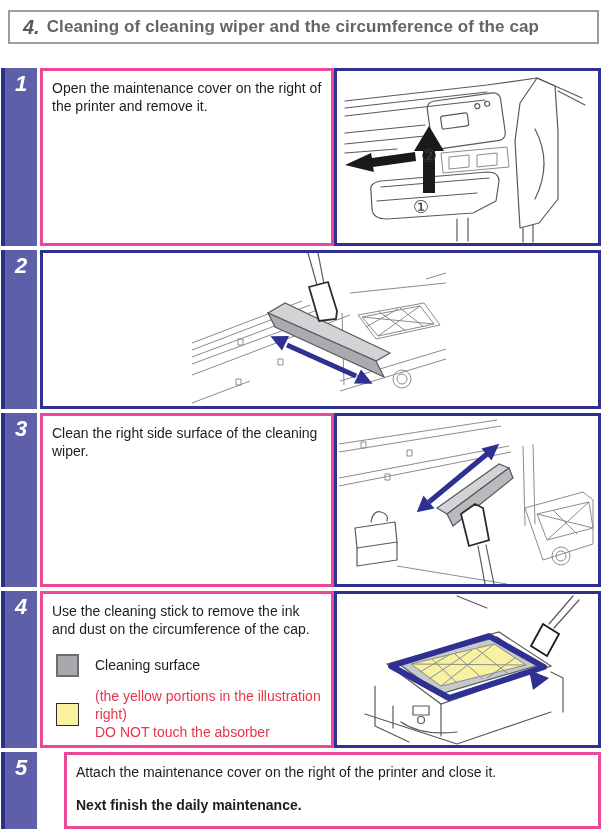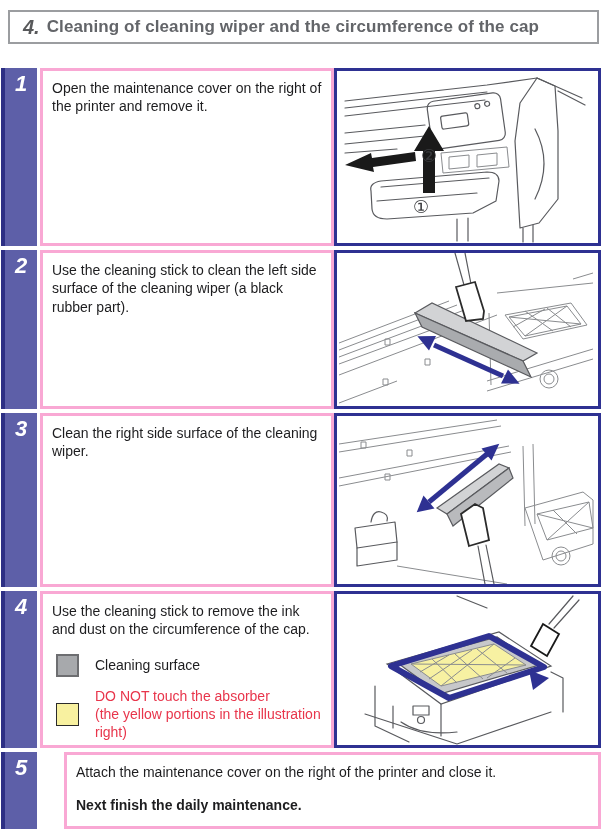--- a/index.html
+++ b/index.html
@@ -23,21 +23,21 @@
   .r1{height:178px;} .r2{height:159px;} .r3{height:174px;} .r4{height:157px;} .r5{height:77px;}
 
   .numbox{
     flex:0 0 36px;width:36px;box-sizing:border-box;
     background:#5d5fa8;border-left:4px solid #2d2f84;
     color:#ffffff;font-size:22px;font-weight:bold;font-style:italic;
     text-align:center;padding-top:3px;margin-right:3px;
   }
   .textbox{
     flex:0 0 294px;width:294px;box-sizing:border-box;background:#fff;
-    border:3px solid #f9a8d4;
+    border:3px solid #ec4899;
     padding:8px 8px 8px 9px;color:#1d1d1f;font-size:14px;line-height:1.32;
   }
   .textbox-wide{flex:1 1 auto;margin-left:24px;}
   .illbox{
     flex:1 1 auto;box-sizing:border-box;background:#fff;
     border:3px solid #2e3192;overflow:hidden;
   }
   .illbox svg{display:block;width:100%;height:100%;}
 
   
@@ -116,23 +116,20 @@
           <text class="callout" x="84" y="142" text-anchor="middle">①</text>
 
           <path class="blk" d="M8,94 L34,82 L35,87 L78,81 L79,90 L36,96 L37,101 Z"></path>
           <text class="callout" x="92" y="91" text-anchor="middle">②</text>
         </svg>
       </div>
     </div>
 
     <div class="row r2">
       <div class="numbox">2</div>
-      <div class="textbox">
-        <span>Use the cleaning stick to clean the left side surface of the cleaning wiper (a black rubber part).</span>
-      </div>
       <div class="illbox">
         <svg viewBox="0 0 261 153">
 
           <path class="lnlt" d="M2,90 L112,48"></path>
           <path class="lnlt" d="M2,97 L120,52"></path>
           <path class="lnlt" d="M2,104 L130,56"></path>
           <path class="lnlt" d="M2,111 L140,60"></path>
           <path class="lnlt" d="M2,122 L160,62"></path>
           <path class="lnlt" d="M2,150 L60,128"></path>
           <rect class="lnlt" x="48" y="86" width="5" height="6"></rect>
@@ -224,22 +221,22 @@
       <div class="textbox">
         <span>Use the cleaning stick to remove the ink and dust on the circumference of the cap.</span>
         <div class="legend">
           <div class="legend-row">
             <div class="swatch swatch-gray"></div>
             <div class="legend-label">Cleaning surface</div>
           </div>
           <div class="legend-row">
             <div class="swatch swatch-yellow"></div>
             <div class="legend-label red">
+              <div>(the yellow portions in the illustration right)</div>
               <div>DO NOT touch the absorber</div>
-              <div>(the yellow portions in the illustration right)</div>
             </div>
           </div>
         </div>
       </div>
       <div class="illbox">
         <svg viewBox="0 0 261 151">
 
           <path class="ln" d="M38,92 L38,132 L72,148"></path>
           <path class="ln" d="M104,110 L104,142"></path>
           <path class="ln" d="M214,78 L226,84 L226,118"></path>

